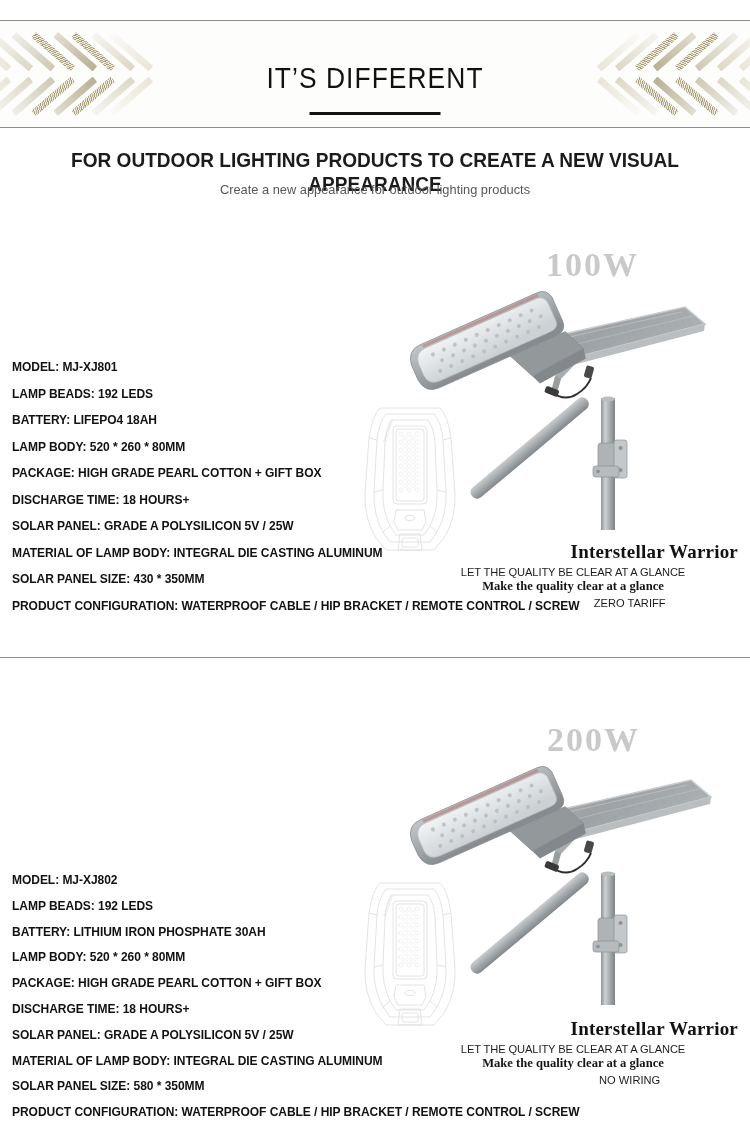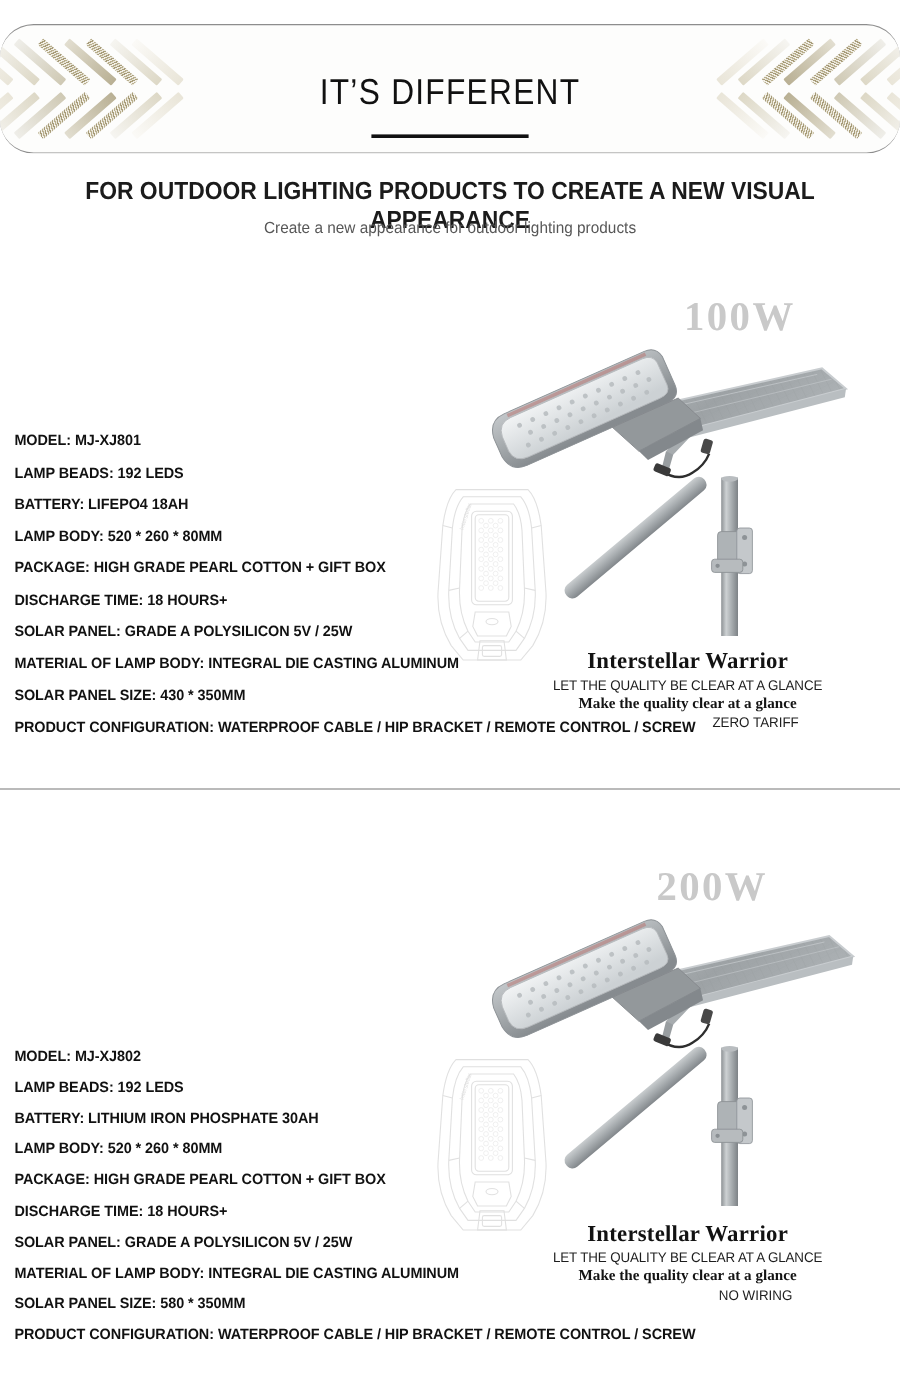--- a/index.html
+++ b/index.html
@@ -22,21 +22,20 @@
     position: absolute;
     left: 0;
     top: 20px;
     width: 750px;
     height: 108px;
     border-top: 1px solid #8d8d8d;
     border-bottom: 1px solid #8d8d8d;
     background: #fdfdfc;
     box-sizing: border-box;
     overflow: hidden;
-    border-radius: 28px;
   }
   .chev-group {
     position: absolute;
     top: 0;
     height: 106px;
     width: 175px;
     overflow: hidden;
   }
   .chev-group.left { left: -22px; }
   .chev-group.right { right: -22px; transform: scaleX(-1); }
@@ -167,20 +166,21 @@
     position: absolute;
     width: 330px;
     text-align: center;
   }
   .brand-name {
     font-family: "Liberation Serif", serif;
     font-size: 19px;
     font-weight: 700;
     color: #121212;
     letter-spacing: 0.2px;
+    text-align: right;
   }
   .brand-sub1 {
     font-size: 11.6px;
     color: #1d1d1d;
     font-family: "Liberation Sans Narrow", "Liberation Sans", sans-serif;
     transform: scaleX(0.96);
     margin-top: 2px;
     letter-spacing: -0.1px;
   }
   .brand-sub2 {
@@ -278,21 +278,21 @@
       </div>
   </div>
 
   <div class="banner-title">IT’S DIFFERENT</div>
   <div class="banner-rule"></div>
 </div>
 
 <div class="subhead">FOR OUTDOOR LIGHTING PRODUCTS TO CREATE A NEW VISUAL APPEARANCE</div>
 <div class="subhead-sm">Create a new appearance for outdoor lighting products</div>
 
-<div class="watt" style="left:570px; top:246px;text-align:right;">100W</div>
+<div class="watt" style="left:546px; top:246px;text-align:right;">100W</div>
 
 <svg class="ghost-figure" style="left:356px; top:398px;" width="108" height="160" viewBox="0 0 108 160">
   <g fill="none" stroke="#c2c2c2" stroke-width="0.9">
     <path d="M24 10 Q16 18 13 40 L9 96 Q8 120 20 140 L30 152 L78 152 L88 140 Q100 120 99 96 L95 40 Q92 18 84 10 Z"></path>
     <path d="M30 16 Q23 24 21 42 L18 94 Q17 116 27 134 L34 144 L74 144 L81 134 Q91 116 90 94 L87 42 Q85 24 78 16 Z"></path>
     <path d="M36 22 L72 22 Q78 30 79 44 L81 92 Q82 112 74 128 L68 137 L40 137 L34 128 Q26 112 27 92 L29 44 Q30 30 36 22 Z"></path>
     <rect x="37" y="28" width="34" height="78" rx="4"></rect>
     <rect x="40" y="31" width="28" height="72" rx="3"></rect>
     <path d="M40 112 L68 112 L70 124 L66 132 L42 132 L38 124 Z"></path>
     <ellipse cx="54" cy="120" rx="5" ry="2.6"></ellipse>

